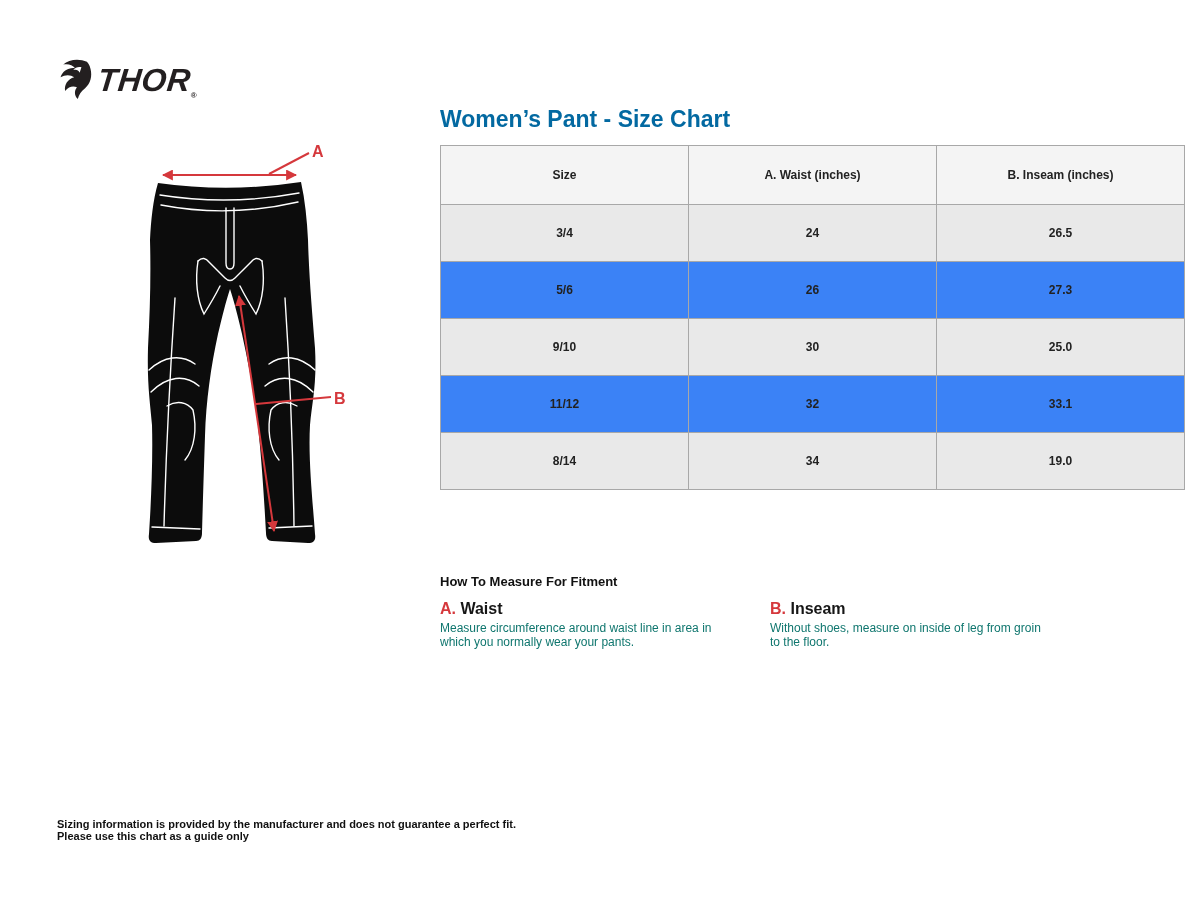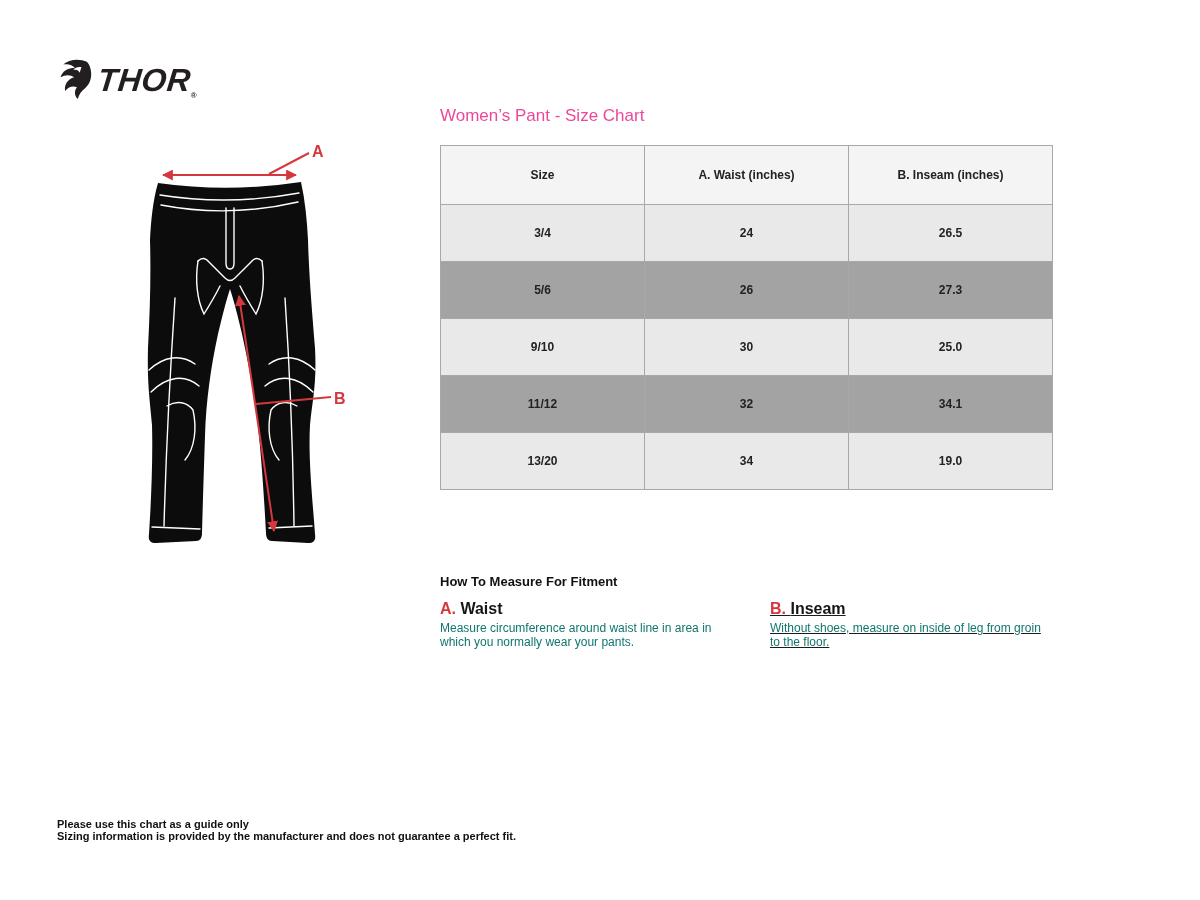--- a/index.html
+++ b/index.html
@@ -16,38 +16,38 @@
     font-size:32px; font-weight:800; font-style:italic; color:#231f20;
     letter-spacing:0.5px; transform:skewX(-6deg); line-height:1; margin-left:2px;
   }
   .trademark { font-size:8px; font-weight:700; color:#231f20; align-self:flex-end; margin-bottom:4px; }
 
   
   .pants-wrap { position:absolute; left:118px; top:138px; width:262px; height:424px; }
   .red-label { fill:#d5383c; font-size:16px; font-weight:700; font-family:"Liberation Sans", sans-serif; }
 
   
-  .chart-title { position:absolute; left:440px; top:106px; font-size:17px; font-weight:400; color:#ec4899; }
+  .chart-title { position:absolute; left:440px; top:106px; font-size:23px; font-weight:700; color:#0369a1; }
   .size-table {
-    position:absolute; left:440px; top:145px; width:613px;
+    position:absolute; left:440px; top:145px; width:745px;
     border-collapse:collapse; table-layout:fixed;
   }
   .size-table th, .size-table td {
     border:1px solid #a8a8a8; text-align:center; vertical-align:middle;
     font-size:12px; font-weight:700; color:#222222;
   }
   .size-table thead th { height:59px; background:#f4f4f4; }
-  .size-table tbody td { height:57px; background:#a3a3a3; }
+  .size-table tbody td { height:57px; background:#3b82f6; }
   .size-table tbody tr:nth-child(odd) td { background:#e9e9e9; }
 
   
   .measure-title { position:absolute; left:440px; top:574px; font-size:13px; font-weight:700; color:#111111; }
   .measure-item { position:absolute; top:600px; }
   .measure-item.a { left:440px; width:292px; }
-  .measure-item.b { left:770px; width:272px;text-decoration:underline; }
+  .measure-item.b { left:770px; width:272px; }
   .measure-label { font-size:16px; font-weight:700; color:#161616; margin-bottom:3px; }
   .measure-label .red-prefix { color:#d5383c; }
   .measure-text { font-size:12px; line-height:14px; color:#0f766e; }
 
   
   .footer { position:absolute; left:57px; top:818px; font-size:11px; font-weight:700; line-height:12px; color:#111111; }
 </style>
 </head>
 <body>
 
@@ -135,24 +135,24 @@
         <td>27.3</td>
       </tr>
       <tr>
         <td>9/10</td>
         <td>30</td>
         <td>25.0</td>
       </tr>
       <tr>
         <td>11/12</td>
         <td>32</td>
-        <td>34.1</td>
+        <td>33.1</td>
       </tr>
       <tr>
-        <td>13/20</td>
+        <td>8/14</td>
         <td>34</td>
         <td>19.0</td>
       </tr>
     </tbody>
   </table>
 
   <div class="measure-title">How To Measure For Fitment</div>
 
   <div class="measure-item a">
     <div class="measure-label">
@@ -164,17 +164,17 @@
 
   <div class="measure-item b">
     <div class="measure-label">
       <span class="red-prefix">B.</span>
       <span>Inseam</span>
     </div>
     <div class="measure-text">Without shoes, measure on inside of leg from groin to the floor.</div>
   </div>
 
   <div class="footer">
+    <div>Sizing information is provided by the manufacturer and does not guarantee a perfect fit.</div>
     <div>Please use this chart as a guide only</div>
-    <div>Sizing information is provided by the manufacturer and does not guarantee a perfect fit.</div>
   </div>
 
 </div>
 
 </body></html>

